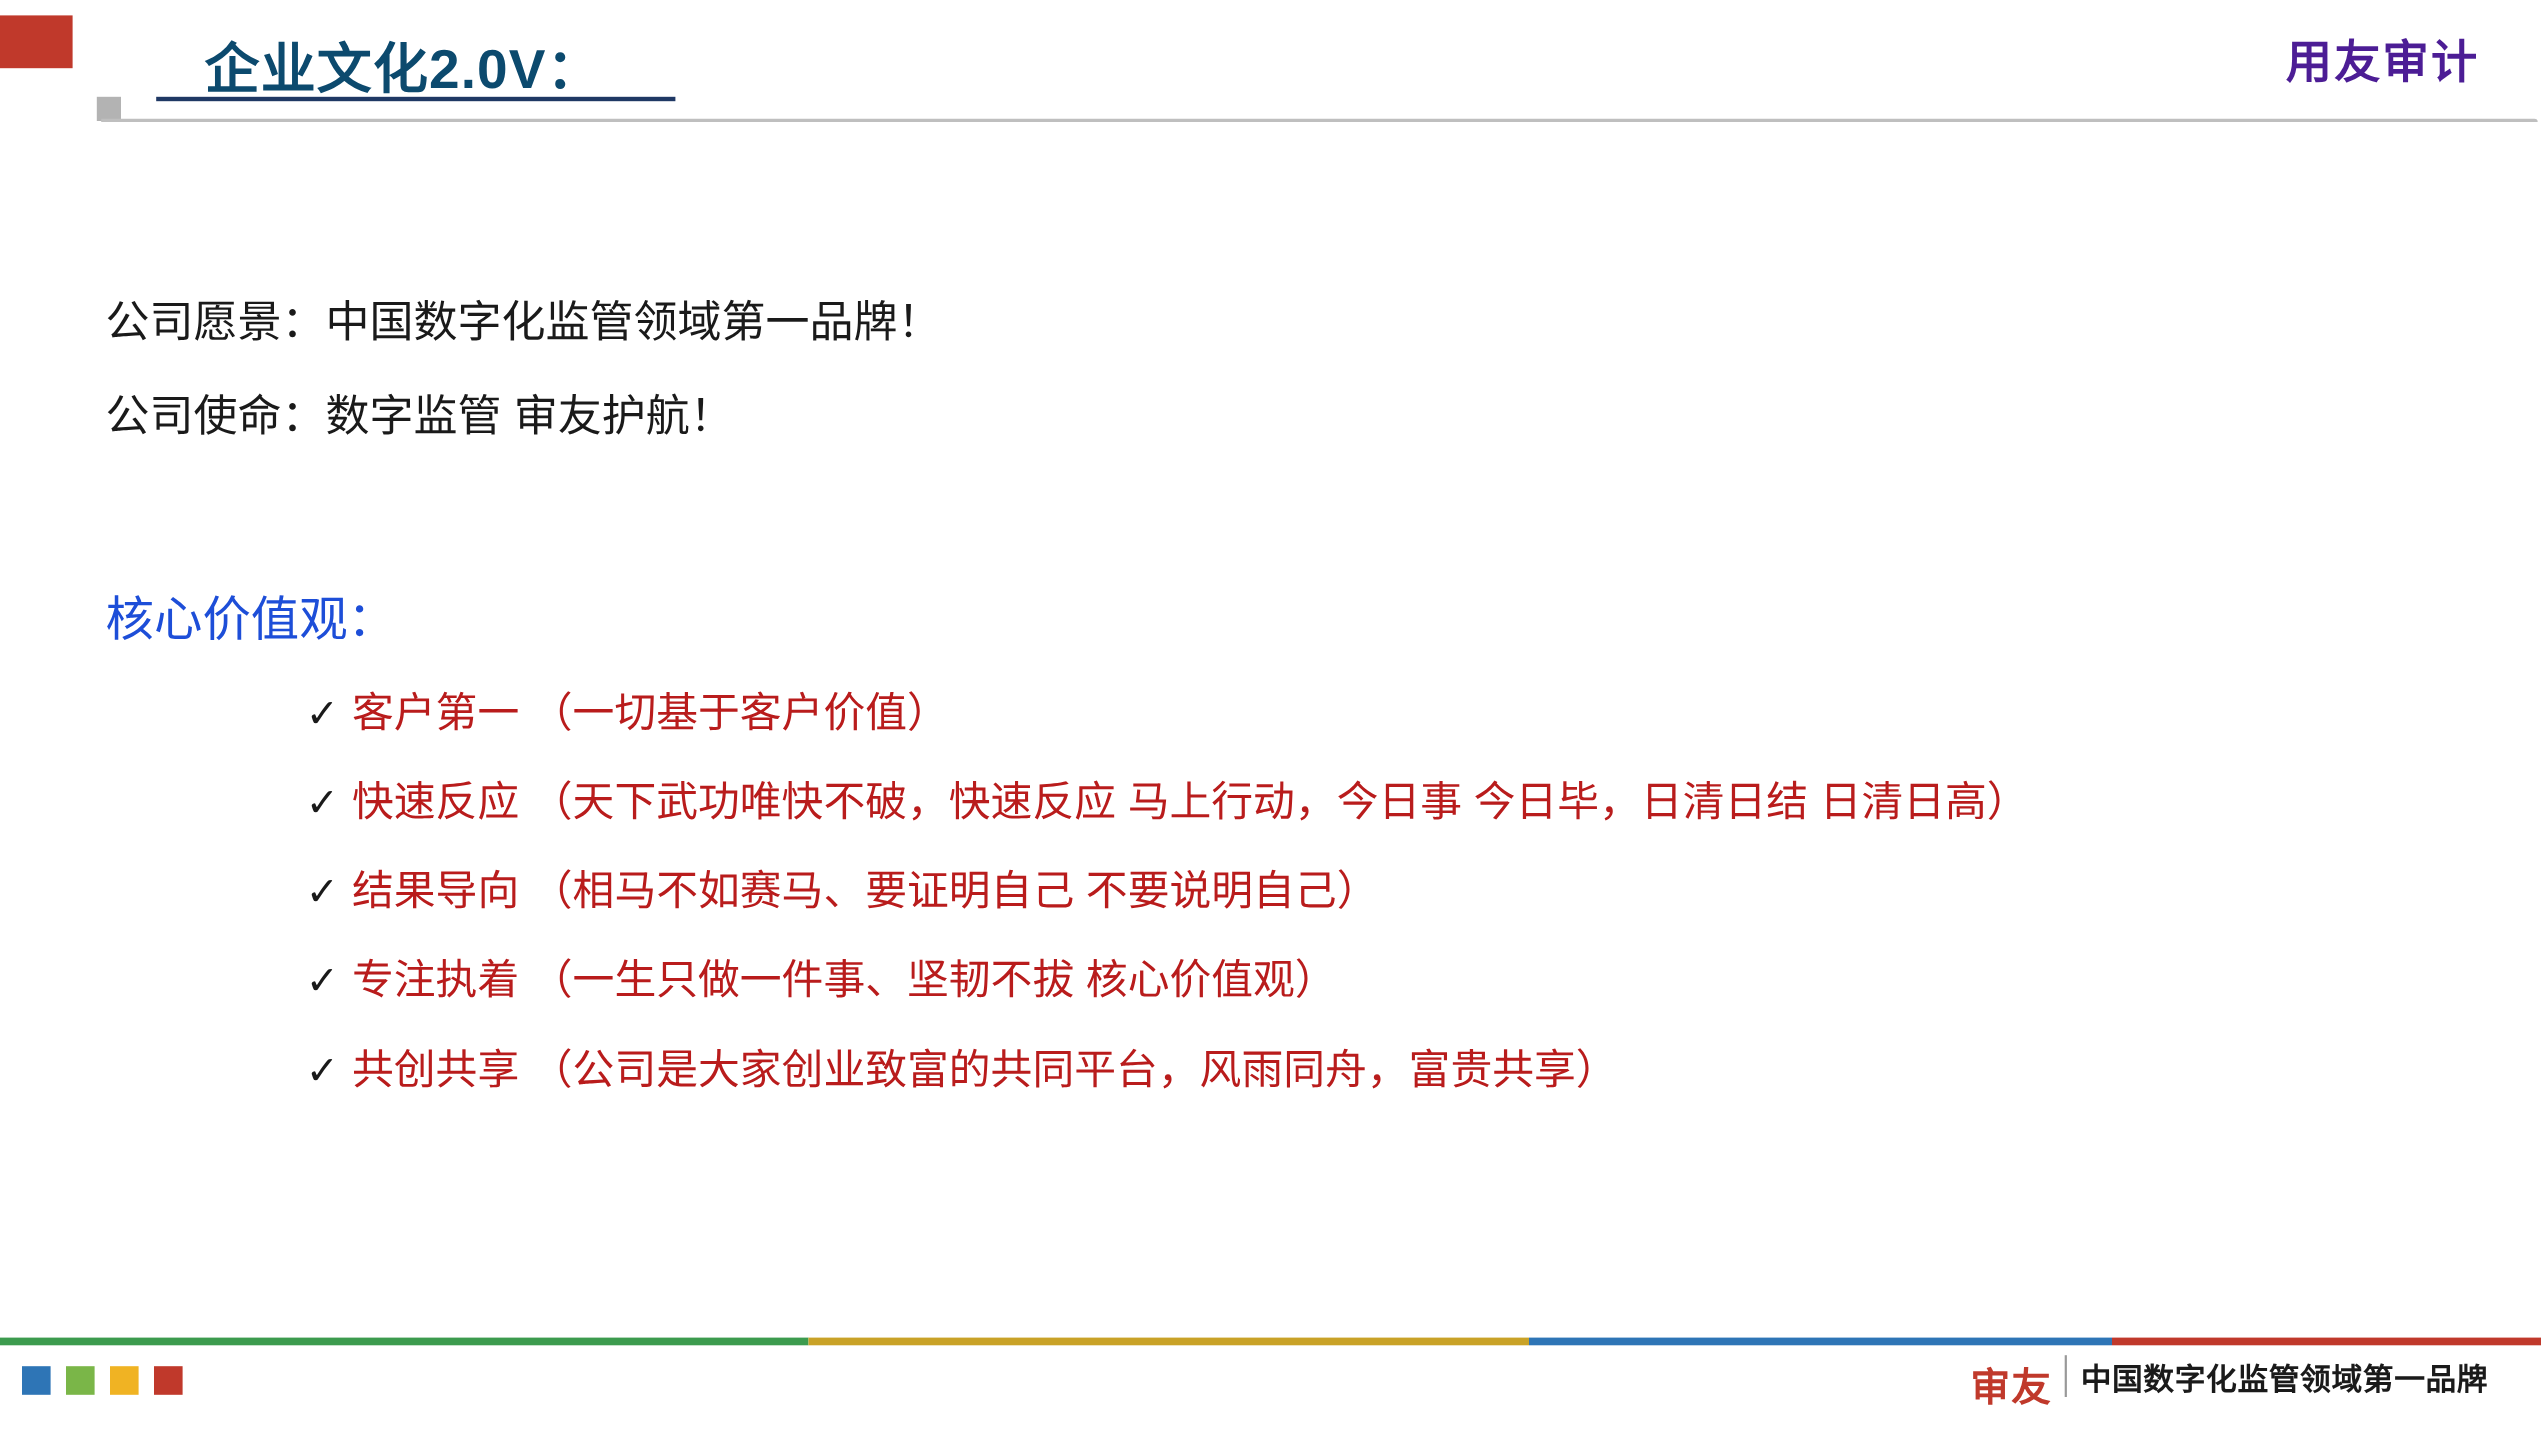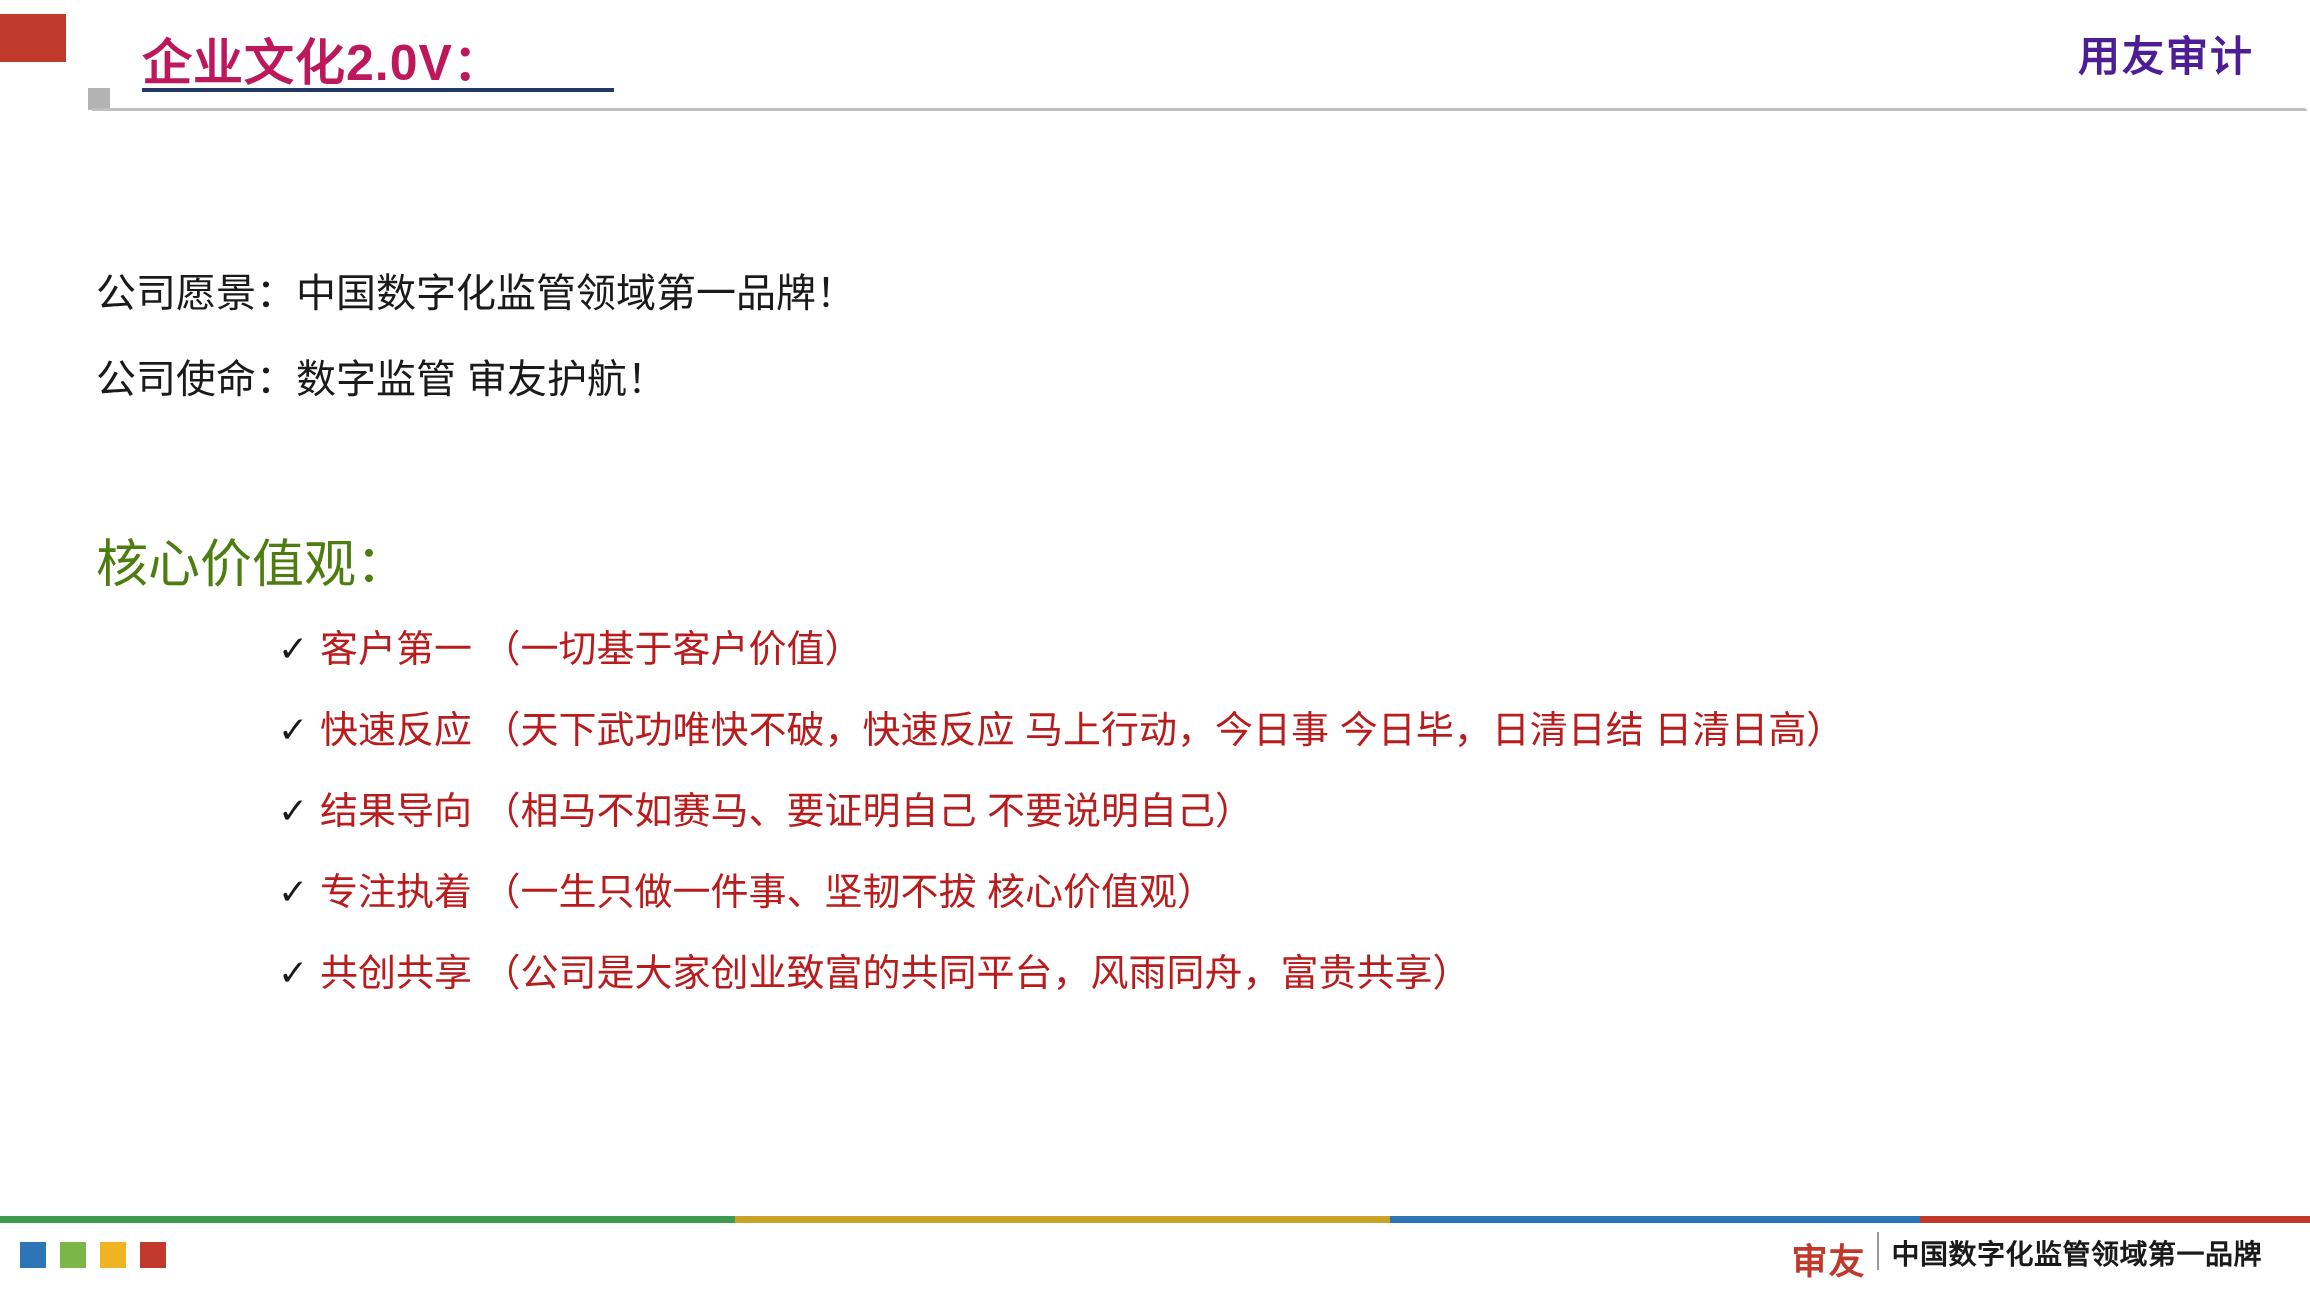--- a/index.html
+++ b/index.html
@@ -85,23 +85,23 @@
   .lead-line {
     font-size: 40px;
     line-height: 86px;
     color: #1a1a1a;
     white-space: nowrap;
   }
   .section-gap {
     height: 110px;
   }
   .section-heading {
-    font-size: 52px;
+    font-size: 44px;
     line-height: 64px;
-    color: #4d7c0f;
+    color: #1d4ed8;
     white-space: nowrap;
   }
   .value-list {
     margin: 0;
     padding: 0;
     list-style: none;
     margin-top: 26px;
   }
   .value-item {
     display: flex;
@@ -179,21 +179,21 @@
     letter-spacing: 0.5px;
   }
 </style>
 </head>
 <body>
 
 <div class="header">
   <div class="header-redblock" style="background: rgb(192, 57, 43);"></div>
   <div class="header-greyblock"></div>
   <div class="header-rule"></div>
-  <div class="slide-title" style="color: #be185d;">企业文化2.0V：</div>
+  <div class="slide-title" style="color: #0c4a6e; margin-left: 44px;">企业文化2.0V：</div>
   <div class="title-underline" style="background: rgb(31, 56, 100);"></div>
   <div class="brand-mark" style="color: #4c1d95;">用友审计</div>
 </div>
 
 <div class="content">
 
   <div class="lead-line">公司愿景：中国数字化监管领域第一品牌！</div>
   <div class="lead-line">公司使命：数字监管 审友护航！</div>
 
   <div class="section-gap"></div>

